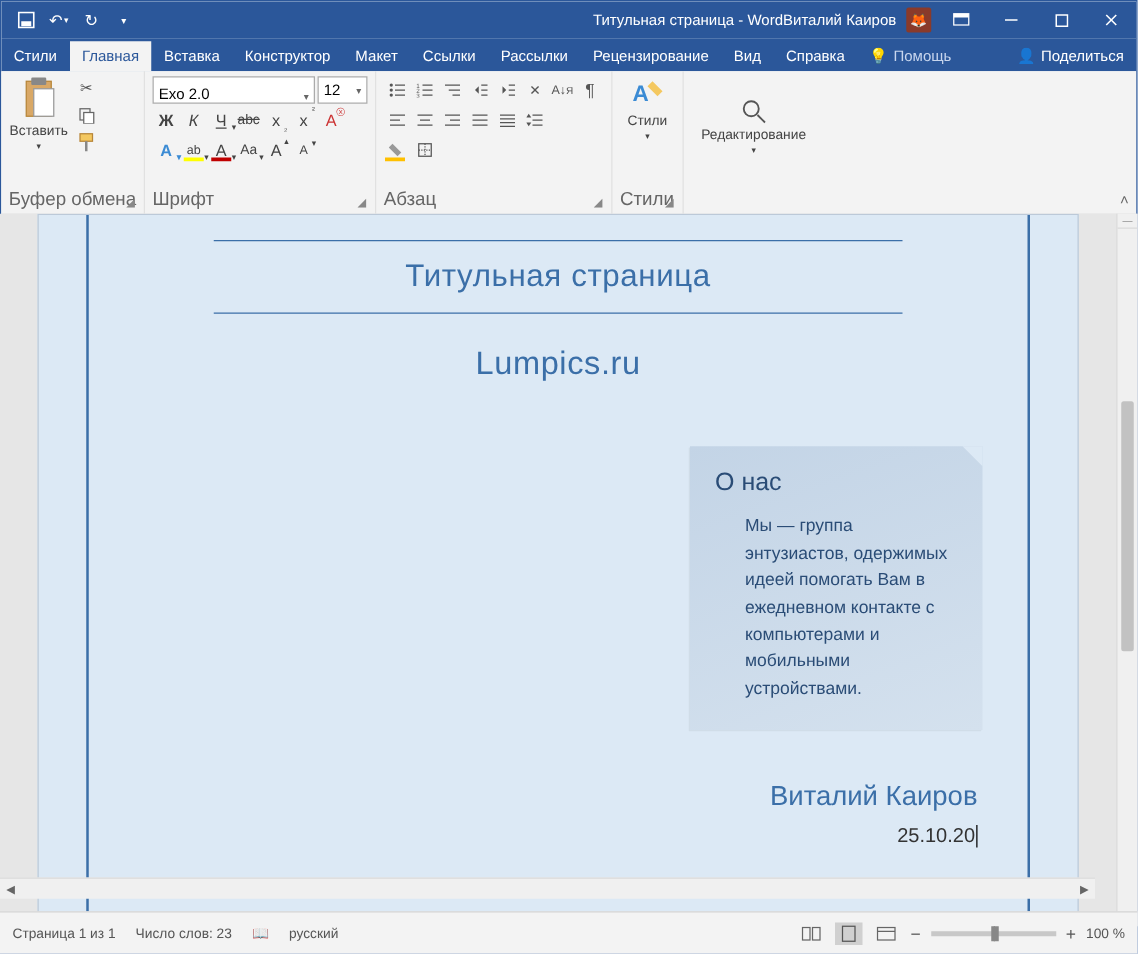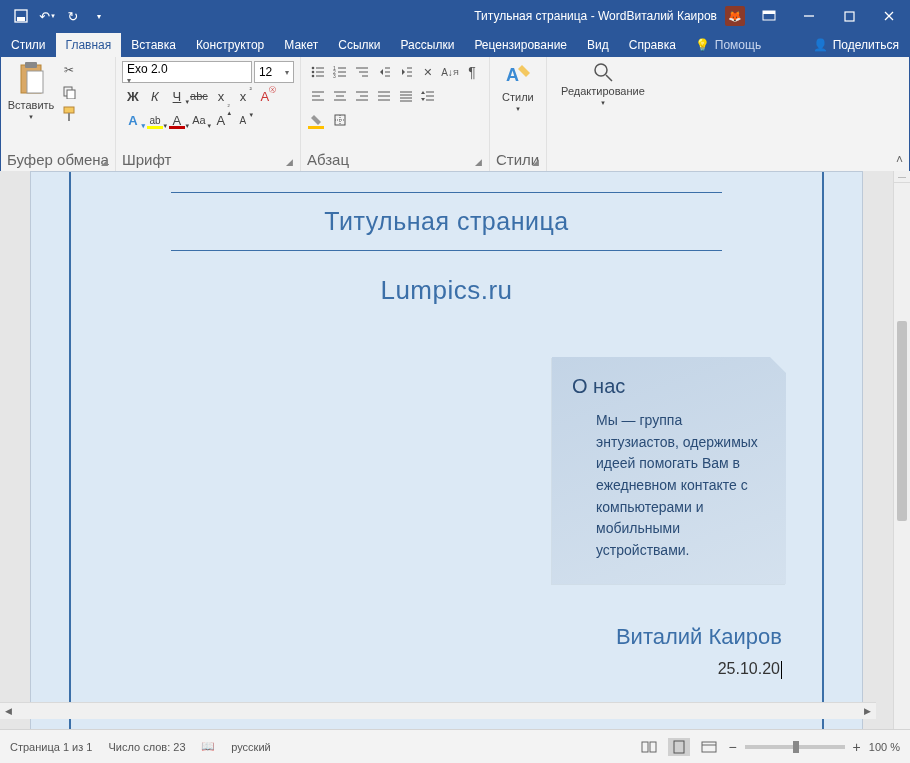--- a/index.html
+++ b/index.html
@@ -22,21 +22,21 @@
 .group-body { flex: 1; display: flex; align-items: flex-start; }
 .group-label { font-size: 15px; color: #666; text-align: left; padding: 1px 0; position: relative; }
 .dlg-launcher { position: absolute; right: 2px; bottom: 2px; width: 12px; height: 12px; font-size: 9px; color: #888; }
 .big-btn { display: flex; flex-direction: column; align-items: center; justify-content: center; width: 48px; gap: 2px; font-size: 11px; color: #444; }
 .clip-icon { width: 32px; height: 36px; position: relative; }
 .clip-icon svg { width: 100%; height: 100%; }
 .side-btns { display: flex; flex-direction: column; gap: 4px; margin-left: 4px; }
 .sbtn { width: 20px; height: 18px; display: flex; align-items: center; justify-content: center; font-size: 12px; color: #555; }
 .font-rows { display: flex; flex-direction: column; gap: 2px; }
 .font-row1 { display: flex; gap: 2px; }
-.font-name { width: 130px; height: 22px; border: 1px solid #ababab; background: #fff; font-size: 12px; padding: 0 4px; display: flex; align-items: flex-start; justify-content: space-between; flex-direction: column; }
+.font-name { width: 130px; height: 22px; border: 1px solid #ababab; background: #fff; font-size: 12px; padding: 0 4px; display: flex; align-items: flex-end; justify-content: space-between; }
 .font-size { width: 40px; height: 22px; border: 1px solid #ababab; background: #fff; font-size: 12px; padding: 0 4px; display: flex; align-items: center; justify-content: space-between; }
 .dd-arrow { font-size: 8px; color: #666; }
 .font-row2, .font-row3 { display: flex; gap: 0; align-items: center; }
 .fbtn { width: 22px; height: 22px; display: flex; align-items: center; justify-content: center; font-size: 13px; color: #444; position: relative; }
 .fbtn.bold { font-weight: bold; }
 .fbtn.italic { font-style: italic; }
 .fbtn.uline { text-decoration: underline; }
 .fbtn.strike { text-decoration: line-through; }
 .fbtn small { font-size: 7px; position: absolute; }
 .color-bar { position: absolute; bottom: 2px; left: 3px; right: 3px; height: 3px; }
@@ -368,21 +368,21 @@
             <path d="M18 4 L26 12 L22 16 L14 8 Z" fill="#f4c860"></path>
           </svg>
         <span>Стили</span>
         <span style="font-size:7px;">▾</span>
       </div>
     </div>
     <div class="group-label">Стили</div>
     <div class="dlg-launcher">◢</div>
   </div>
 
-  <div class="group edit-group" style="border-right:none;">
+  <div class="group edit-group" style="border-right:none;margin-top:17px;">
     <div class="group-body">
       <div class="big-btn">
         <svg width="22" height="22">
             <circle cx="9" cy="9" r="6" fill="none" stroke="#555" stroke-width="1.5"></circle>
             <line x1="14" y1="14" x2="20" y2="20" stroke="#555" stroke-width="1.5"></line>
           </svg>
         <span>Редактирование</span>
         <span style="font-size:7px;">▾</span>
       </div>
     </div>

